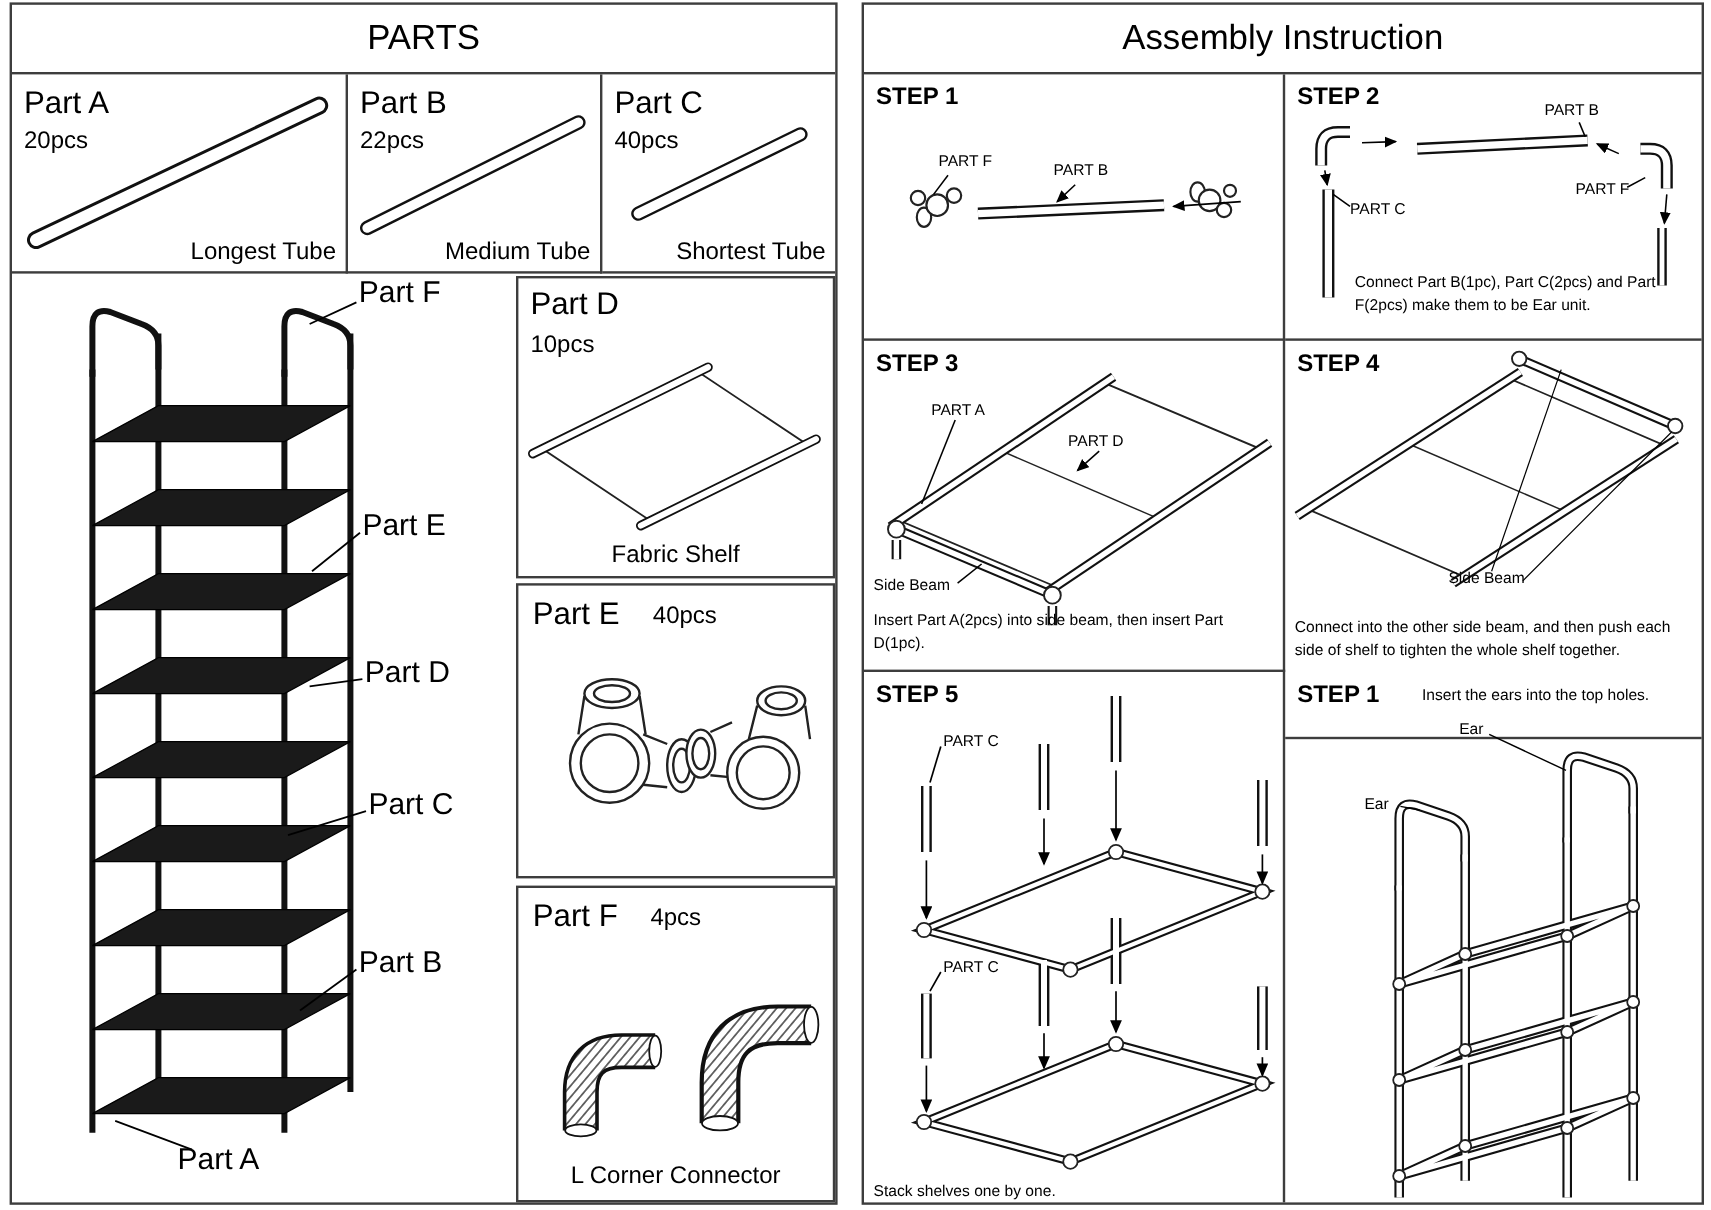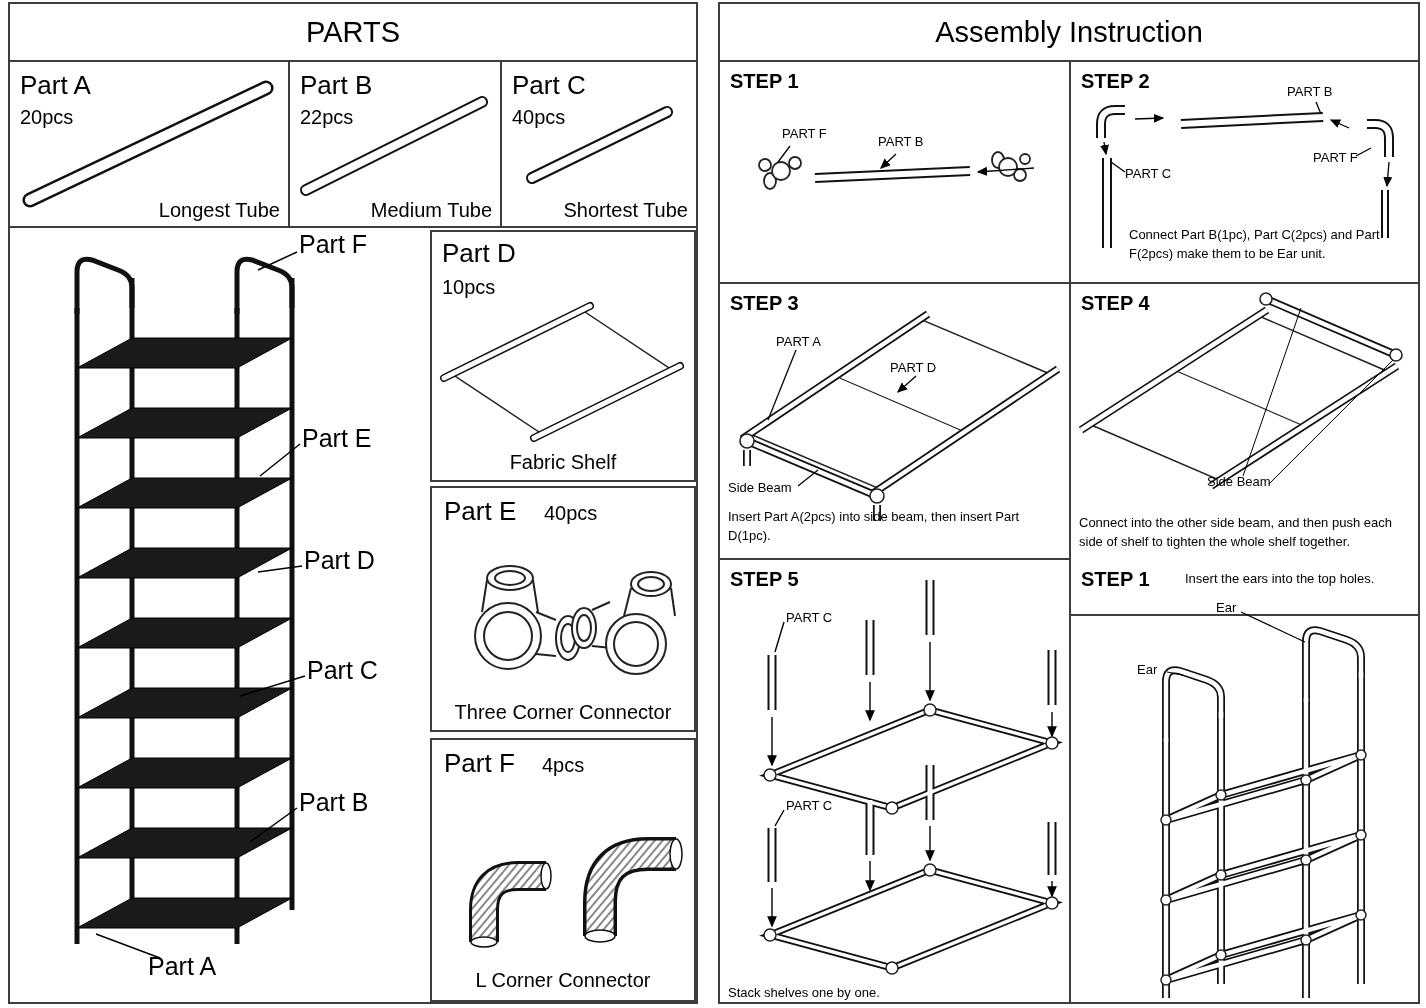--- a/index.html
+++ b/index.html
@@ -128,21 +128,20 @@
           <ellipse cx="219" cy="52" rx="13" ry="7"></ellipse>
         <path d="M160,78 L178,70 M160,114 L180,116" fill="none"></path>
         <ellipse cx="152" cy="96" rx="12" ry="20"></ellipse>
           <ellipse cx="152" cy="96" rx="7" ry="13"></ellipse>
         <circle cx="204" cy="112" r="30"></circle>
           <circle cx="204" cy="112" r="22"></circle>
       </g>
     </svg>
     <div class="abs name" style="left:12px;top:8px">Part E</div>
     <div class="abs qty" style="left:112px;top:14px">40pcs</div>
-    <div class="abs cap" style="left:0;bottom:6px;width:100%;text-align:center">Three Corner Connector</div>
   </div>
 
   <div class="dbox" style="top:734px;height:264px">
     <svg width="262" height="178" viewBox="0 0 262 178" style="left:0;top:44px">
       <defs>
         <pattern id="hfp" width="6" height="6" patternUnits="userSpaceOnUse" patternTransform="rotate(40)">
           <rect width="6" height="6" fill="#fff"></rect>
           <line x1="3" y1="0" x2="3" y2="6" stroke="#555" stroke-width="1.4"></line>
         </pattern>
       </defs>

